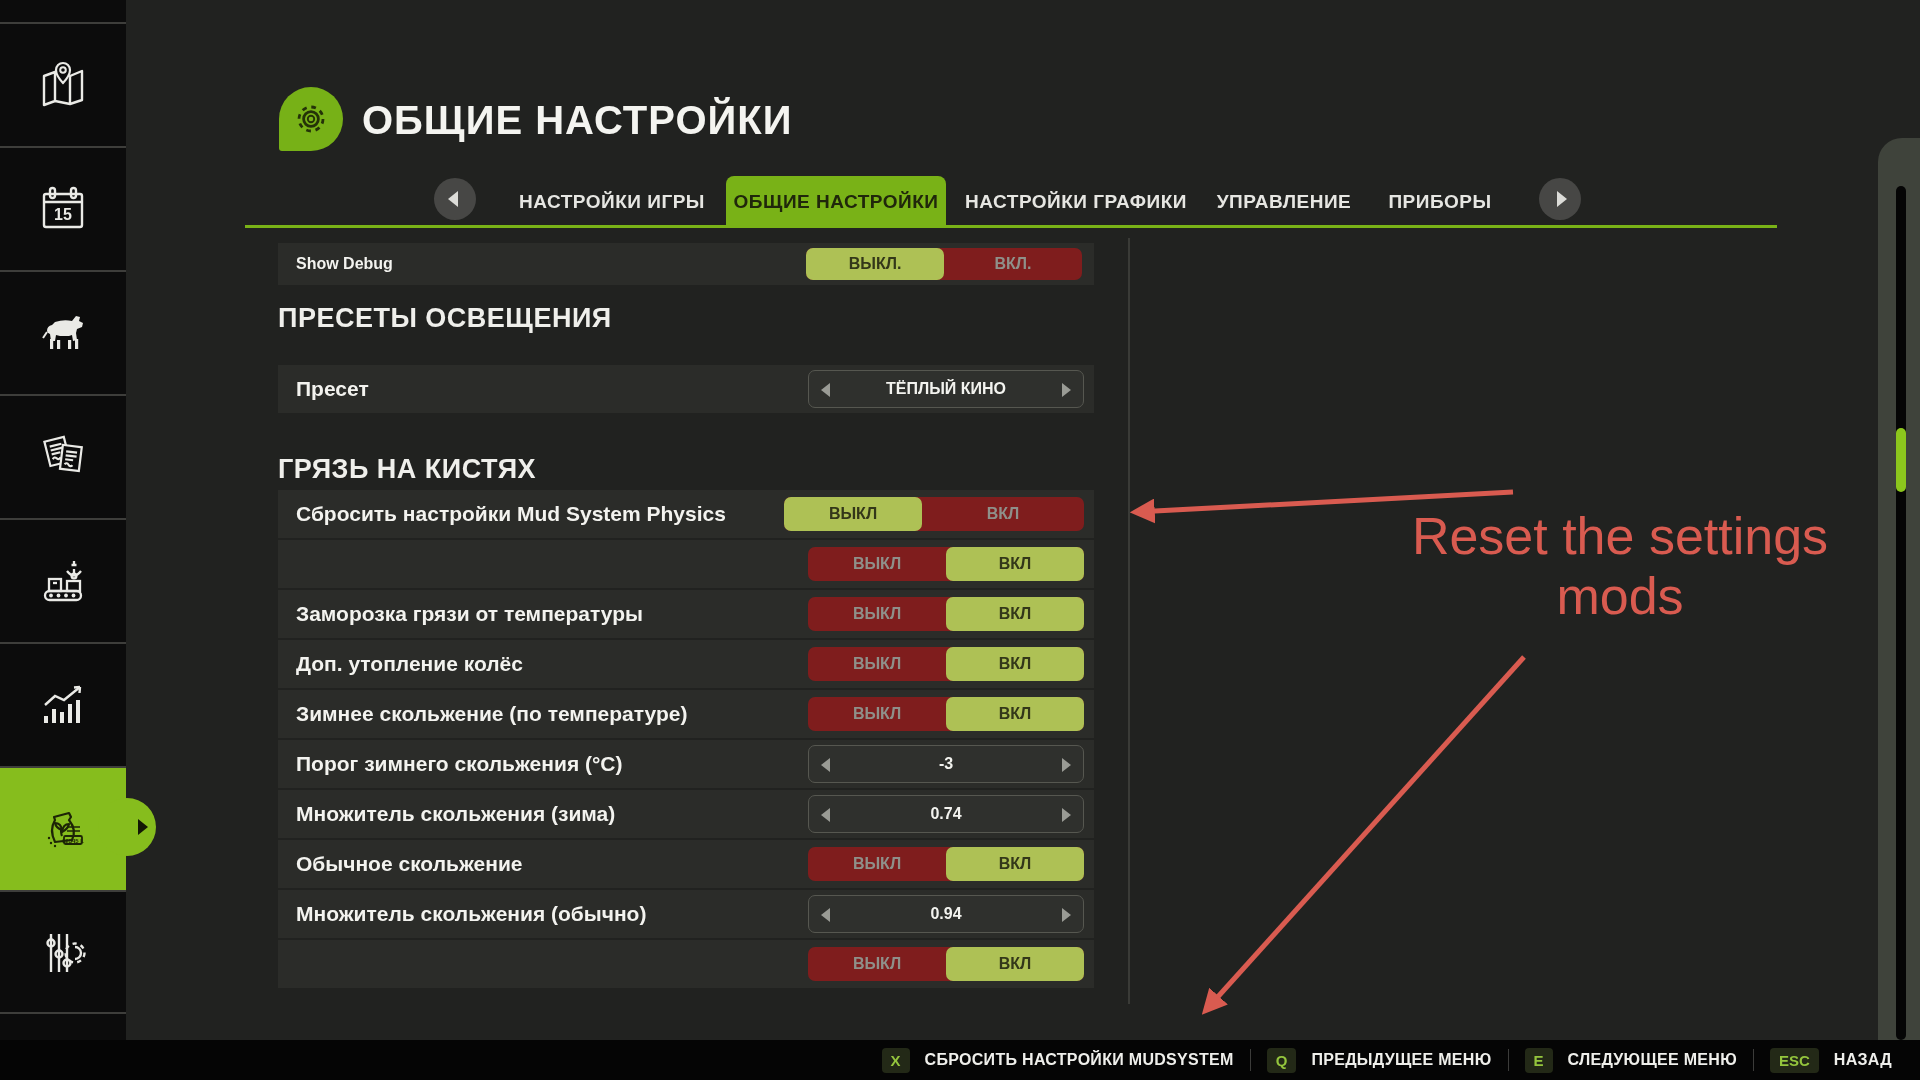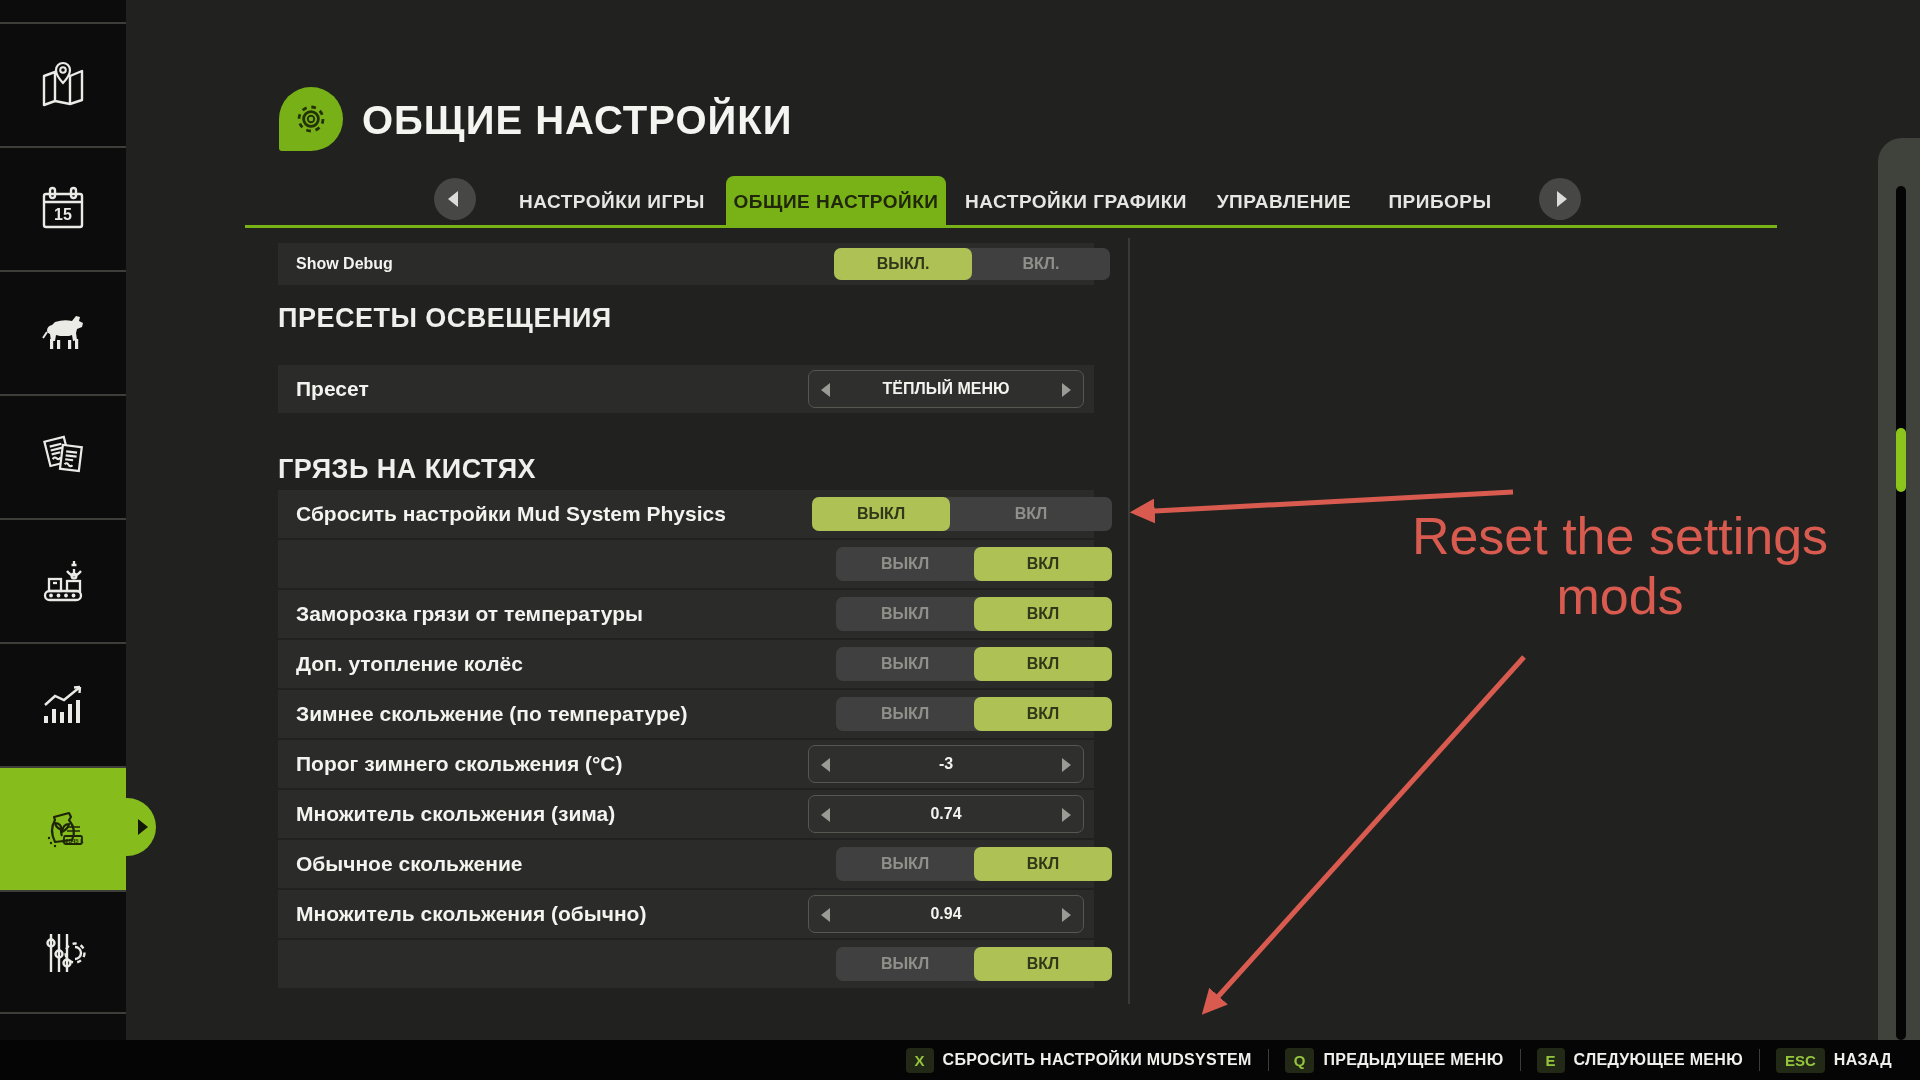--- a/index.html
+++ b/index.html
@@ -38,21 +38,21 @@
   .nav-circle .tri-r { position:absolute; left:18px; top:13px; width:0; height:0;
     border:8px solid transparent; border-left:10px solid #dcdcd8; border-right:0; }
 
   
   .row { position:absolute; left:278px; width:816px; height:48px; background:#2b2c29; }
   .row-label { position:absolute; left:18px; top:0; height:100%; display:flex; align-items:center;
     font-size:21px; font-weight:bold; color:#f3f3ef; }
   .section-h { position:absolute; left:278px; font-size:27px; font-weight:bold; color:#efefeb; letter-spacing:.5px; }
 
   .toggle { position:absolute; left:530px; top:7px; width:276px; height:34px;
-    background:#404040; border-radius:7px; display:flex; overflow:visible; cursor:pointer;margin-left:28px; }
+    background:#7f1d1d; border-radius:7px; display:flex; overflow:visible; cursor:pointer; }
   .toggle .seg { flex:1; display:flex; align-items:center; justify-content:center;
     font-size:16px; font-weight:bold; color:#8f908a; border-radius:7px; }
   .toggle .seg.sel { background:#aec155; color:#333719; }
   .toggle.wide { left:506px; width:300px; }
   .toggle.wide .seg:first-child { flex:0 0 46%; }
 
   .selector { position:absolute; left:530px; top:5px; width:276px; height:38px;
     border:1px solid #565750; border-radius:7px; background:rgba(255,255,255,0.02); cursor:pointer; }
   .sel-value { position:absolute; left:0; width:100%; height:100%; display:flex;
     align-items:center; justify-content:center; font-size:16px; font-weight:bold; color:#f3f3ef; }
@@ -66,21 +66,21 @@
   .annotation { position:absolute; left:1400px; top:506px; width:440px; text-align:center;
     font-size:52px; line-height:60px; color:#d95b50; }
   .arrows { position:absolute; left:0; top:0; pointer-events:none; }
 
   
   .bottom-bar { position:absolute; left:0; top:1040px; width:1920px; height:40px; background:#050505;
     display:flex; align-items:center; justify-content:flex-end; padding-right:28px; }
   .kb-group { display:flex; align-items:center; cursor:pointer; }
   .kb-key { min-width:28px; padding:4px 9px; text-align:center; background:#232917; border-radius:4px;
     color:#94c53d; font-size:15px; font-weight:bold; }
-  .kb-label { margin-left:9px; font-size:16px; font-weight:bold; color:#efefeb; letter-spacing:.3px; }
+  .kb-label { margin-left:15px; font-size:16px; font-weight:bold; color:#efefeb; letter-spacing:.3px; }
   .kb-sep { width:1px; height:22px; background:#3c3c3a; margin:0 16px; }
 
   
   .edge-strip { position:absolute; left:1878px; top:138px; width:42px; height:902px;
     background:#3f433b; border-radius:24px 0 0 0; }
   .edge-track { position:absolute; left:1896px; top:186px; width:10px; height:854px; background:#050505; border-radius:5px; }
   .edge-thumb { position:absolute; left:1896px; top:428px; width:10px; height:64px; background:#8cc61d; border-radius:5px; cursor:pointer; }
 </style>
 </head>
 <body>
@@ -261,21 +261,21 @@
       <div class="seg">ВКЛ.</div>
     </div>
   </div>
 
   <div class="section-h" style="top:303px">ПРЕСЕТЫ ОСВЕЩЕНИЯ</div>
 
   <div class="row" style="top:365px">
     <span class="row-label">Пресет</span>
     <div class="selector">
       <span class="arr left"></span>
-      <span class="sel-value">ТЁПЛЫЙ МЕНЮ</span>
+      <span class="sel-value">ТЁПЛЫЙ КИНО</span>
       <span class="arr right"></span>
     </div>
   </div>
 
   <div class="section-h" style="top:454px">ГРЯЗЬ НА КИСТЯХ</div>
 
   <div class="row" style="top:490px">
     <span class="row-label">Сбросить настройки Mud System Physics</span>
     <div class="toggle wide">
       <div class="seg sel">ВЫКЛ</div>

